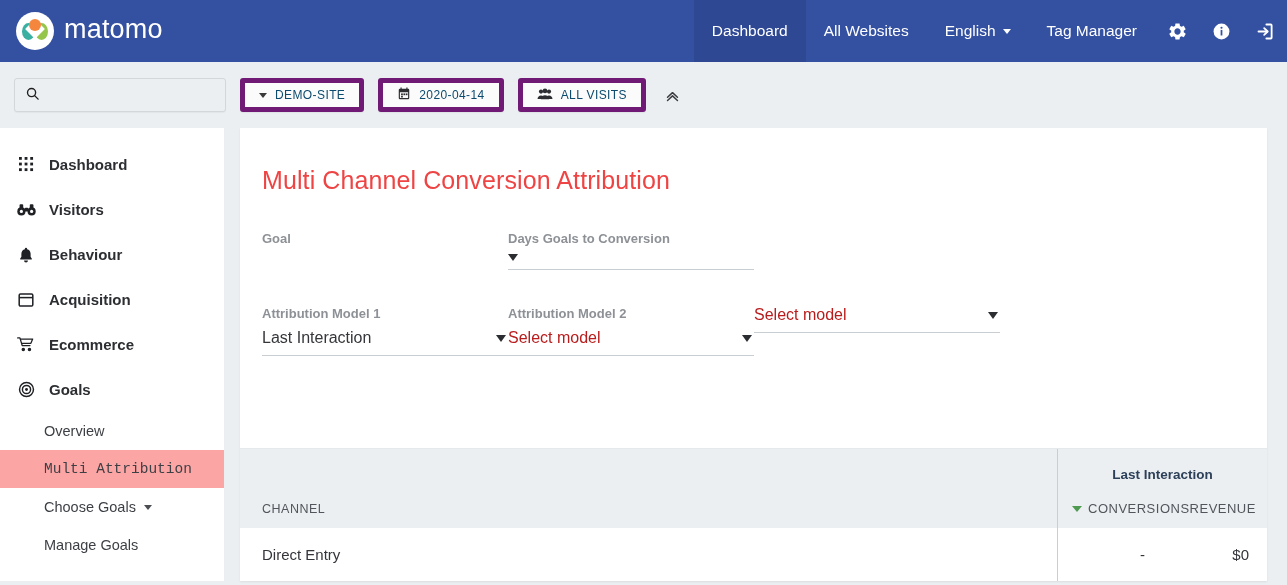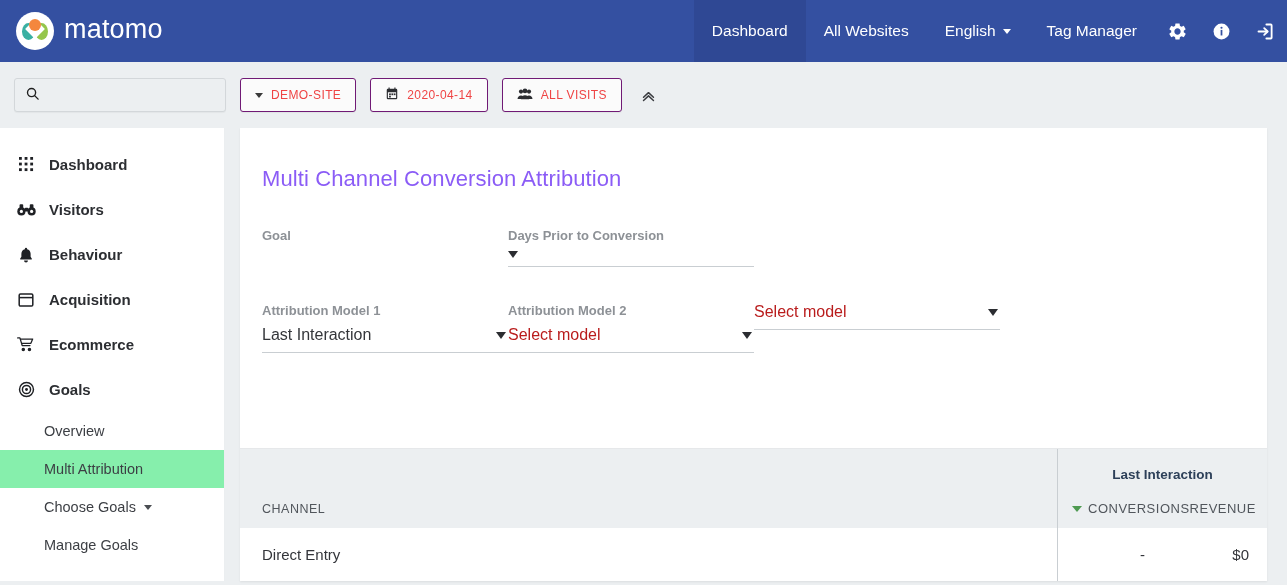--- a/index.html
+++ b/index.html
@@ -95,28 +95,28 @@
   }
   .search-input {
     border: 0; outline: 0; background: transparent;
     font-size: 13px; font-family: inherit;
     margin-left: 8px; width: 100%;
     color: #333;
   }
   .pill {
     height: 34px;
     background: #fbfbfb;
-    border: 1px solid #701a75;
+    border: 5px solid #701a75;
     border-radius: 3px;
     display: flex; align-items: center;
     gap: 8px;
     padding: 0 14px;
     font-size: 12px;
     letter-spacing: .4px;
-    color: #ef4444;
+    color: #0c4a6e;
     cursor: pointer;
     box-shadow: 0 1px 1px rgba(0,0,0,.05);
   }
   .pill .tri {
     border-left: 4px solid transparent;
     border-right: 4px solid transparent;
     border-top: 5px solid #3a3a3a;
   }
   .collapse-btn {
     display: flex; align-items: center; justify-content: center;
@@ -150,41 +150,41 @@
     flex: none;
   }
   .sub-row {
     display: flex; align-items: center;
     height: 38px;
     padding-left: 44px;
     font-size: 14.5px;
     color: #3c3f44;
     cursor: pointer;
   }
-  .sub-row.active { background: #86efac; }
+  .sub-row.active { background: #fca5a5; font-family: Liberation Mono, monospace; }
   .sub-caret {
     display: inline-block; margin-left: 8px;
     border-left: 4px solid transparent;
     border-right: 4px solid transparent;
     border-top: 5px solid #4a4d52;
   }
 
   
   .content {
     flex: 1;
     margin-left: 15px;
     background: #fff;
     box-shadow: 0 1px 2px rgba(0,0,0,.07);
     display: flex; flex-direction: column;
     overflow: hidden;
   }
   .panel-top { padding: 38px 0 0 22px; }
   .page-title {
-    font-size: 22px; font-weight: 400;
-    color: #8b5cf6; letter-spacing: .1px;
+    font-size: 25px; font-weight: 400;
+    color: #ef4444; letter-spacing: .1px;
   }
   .field-row { display: flex; margin-top: 36px; }
   .field { width: 246px; margin-right: 0; }
   .field.w2 { width: 246px; }
   .field-label {
     font-size: 13px; color: #8d9196;
     margin-bottom: 8px;
     font-weight: bold;
   }
   .select-ctl {
@@ -460,21 +460,21 @@
   <div class="content">
 
     <div class="panel-top">
       <div class="page-title">Multi Channel Conversion Attribution</div>
 
       <div class="field-row">
         <div class="field">
           <div class="field-label">Goal</div>
         </div>
         <div class="field w2">
-          <div class="field-label">Days Prior to Conversion</div>
+          <div class="field-label">Days Goals to Conversion</div>
           <div class="select-ctl">
             <i class="sel-caret"></i>
           </div>
         </div>
       </div>
 
       <div class="field-row">
         <div class="field">
           <div class="field-label">Attribution Model 1</div>
           <div class="select-ctl">

